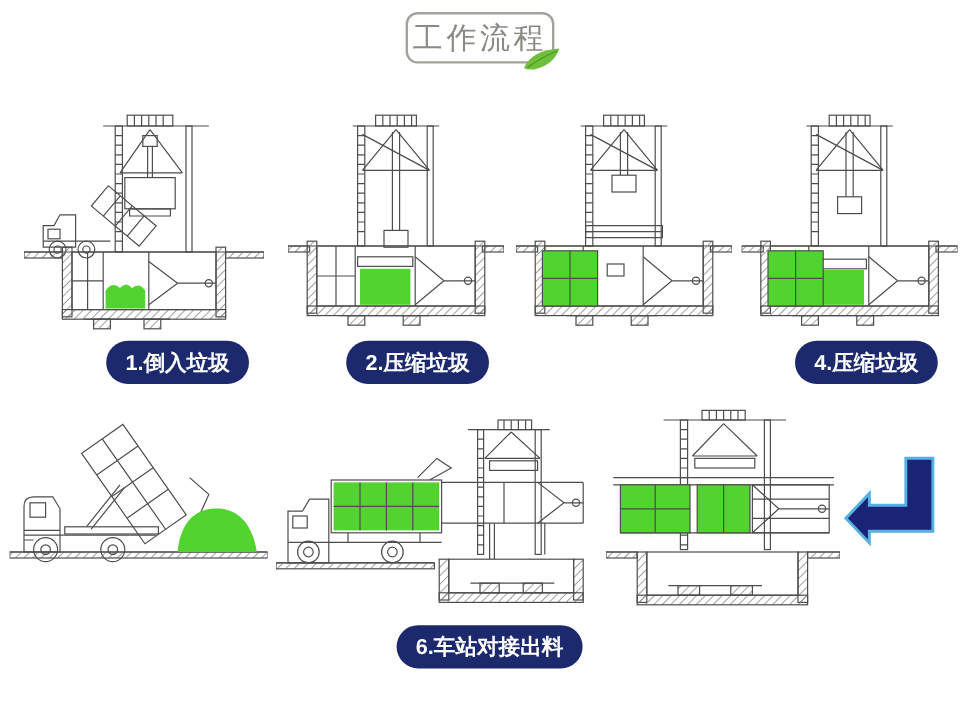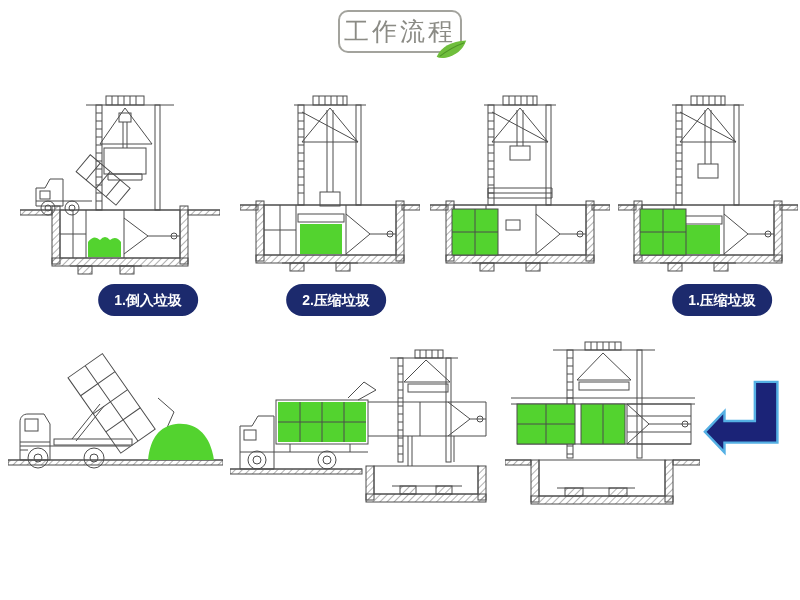--- a/index.html
+++ b/index.html
@@ -5,21 +5,21 @@
   html,body{margin:0;padding:0;background:#fff;font-family:"Liberation Sans","DejaVu Sans",sans-serif;}
   .stage{position:relative;width:800px;height:600px;background:#fff;overflow:hidden;}
   .title-box{position:absolute;left:50%;top:10px;transform:translateX(-50%);
     border:2px solid var(--title-border,#a3a39d);border-radius:10px;
     padding:3px 4px;font-size:25px;letter-spacing:3px;color:var(--title-text,#8b8b85);
     font-weight:500;background:#fff;}
   .leaf{position:absolute;right:-10px;bottom:-9px;transform:rotate(-6deg);}
   .panel{position:absolute;}
   .panel svg{display:block;width:100%;height:100%;}
   .pill{position:absolute;transform:translateX(-50%);background:var(--label-bg,#1c2a6d);
-    color:var(--label-text,#fff);font-weight:bold;font-size:14px;line-height:1;
+    color:var(--label-text,#fff);font-weight:bold;font-size:18px;line-height:1;
     padding:9px 16px;border-radius:19px;white-space:nowrap;}
   .ln{stroke:var(--line,#4d4d4d);stroke-width:1;fill:none;}
   .green{fill:var(--green,#53d32f);stroke:none;}
   .arrow-shape{fill:var(--arrow-fill,#1b2377);stroke:var(--arrow-stroke,#55b0e4);stroke-width:2.5;}
 </style>
 </head>
 <body>
 
 <div class="stage">
 
@@ -190,22 +190,22 @@
       <rect class="green" x="22" y="121" width="46" height="46"></rect>
       <rect class="green" x="62" y="137" width="40" height="29"></rect>
       <g class="ln">
           <rect x="22" y="121" width="46" height="46"></rect>
           <path d="M45 121v46M22 144h46"></path>
         </g>
     </svg>
   </div>
 
   <div class="pill" style="left:148px;top:284px">1.倒入垃圾</div>
-  <div class="pill" style="left:336px;top:284px">2.压缩垃圾</div>
-  <div class="pill" style="left:722px;top:284px">1.压缩垃圾</div>
+  <div class="pill" style="left:348px;top:284px">2.压缩垃圾</div>
+  <div class="pill" style="left:722px;top:284px">4.压缩垃圾</div>
 
   <div class="panel" style="left:8px;top:342px;width:215px;height:135px">
     <svg viewBox="0 0 215 135">
       <g class="ln">
         <path d="M0 118h215"></path>
         <rect x="0" y="118" width="215" height="5" fill="url(#hatch)"></rect>
         <path d="M12 118V80c0-5 3-8 8-8h16l6 10v36z"></path>
         <rect x="17" y="77" width="13" height="12"></rect>
         <path d="M12 100h30M12 108h8"></path>
         <circle cx="30" cy="116" r="10"></circle>
@@ -311,14 +311,15 @@
       </g>
     </svg>
   </div>
 
   <div class="panel" style="left:702px;top:376px;width:92px;height:98px">
     <svg viewBox="0 0 92 100">
       <polygon class="arrow-shape" points="53,6 76,6 76,68 22,68 22,78 2,57 22,36 22,46 53,46"></polygon>
     </svg>
   </div>
 
+  <div class="pill" style="left:408px;top:521px">6.车站对接出料</div>
 
 </div>
 
 </body></html>

